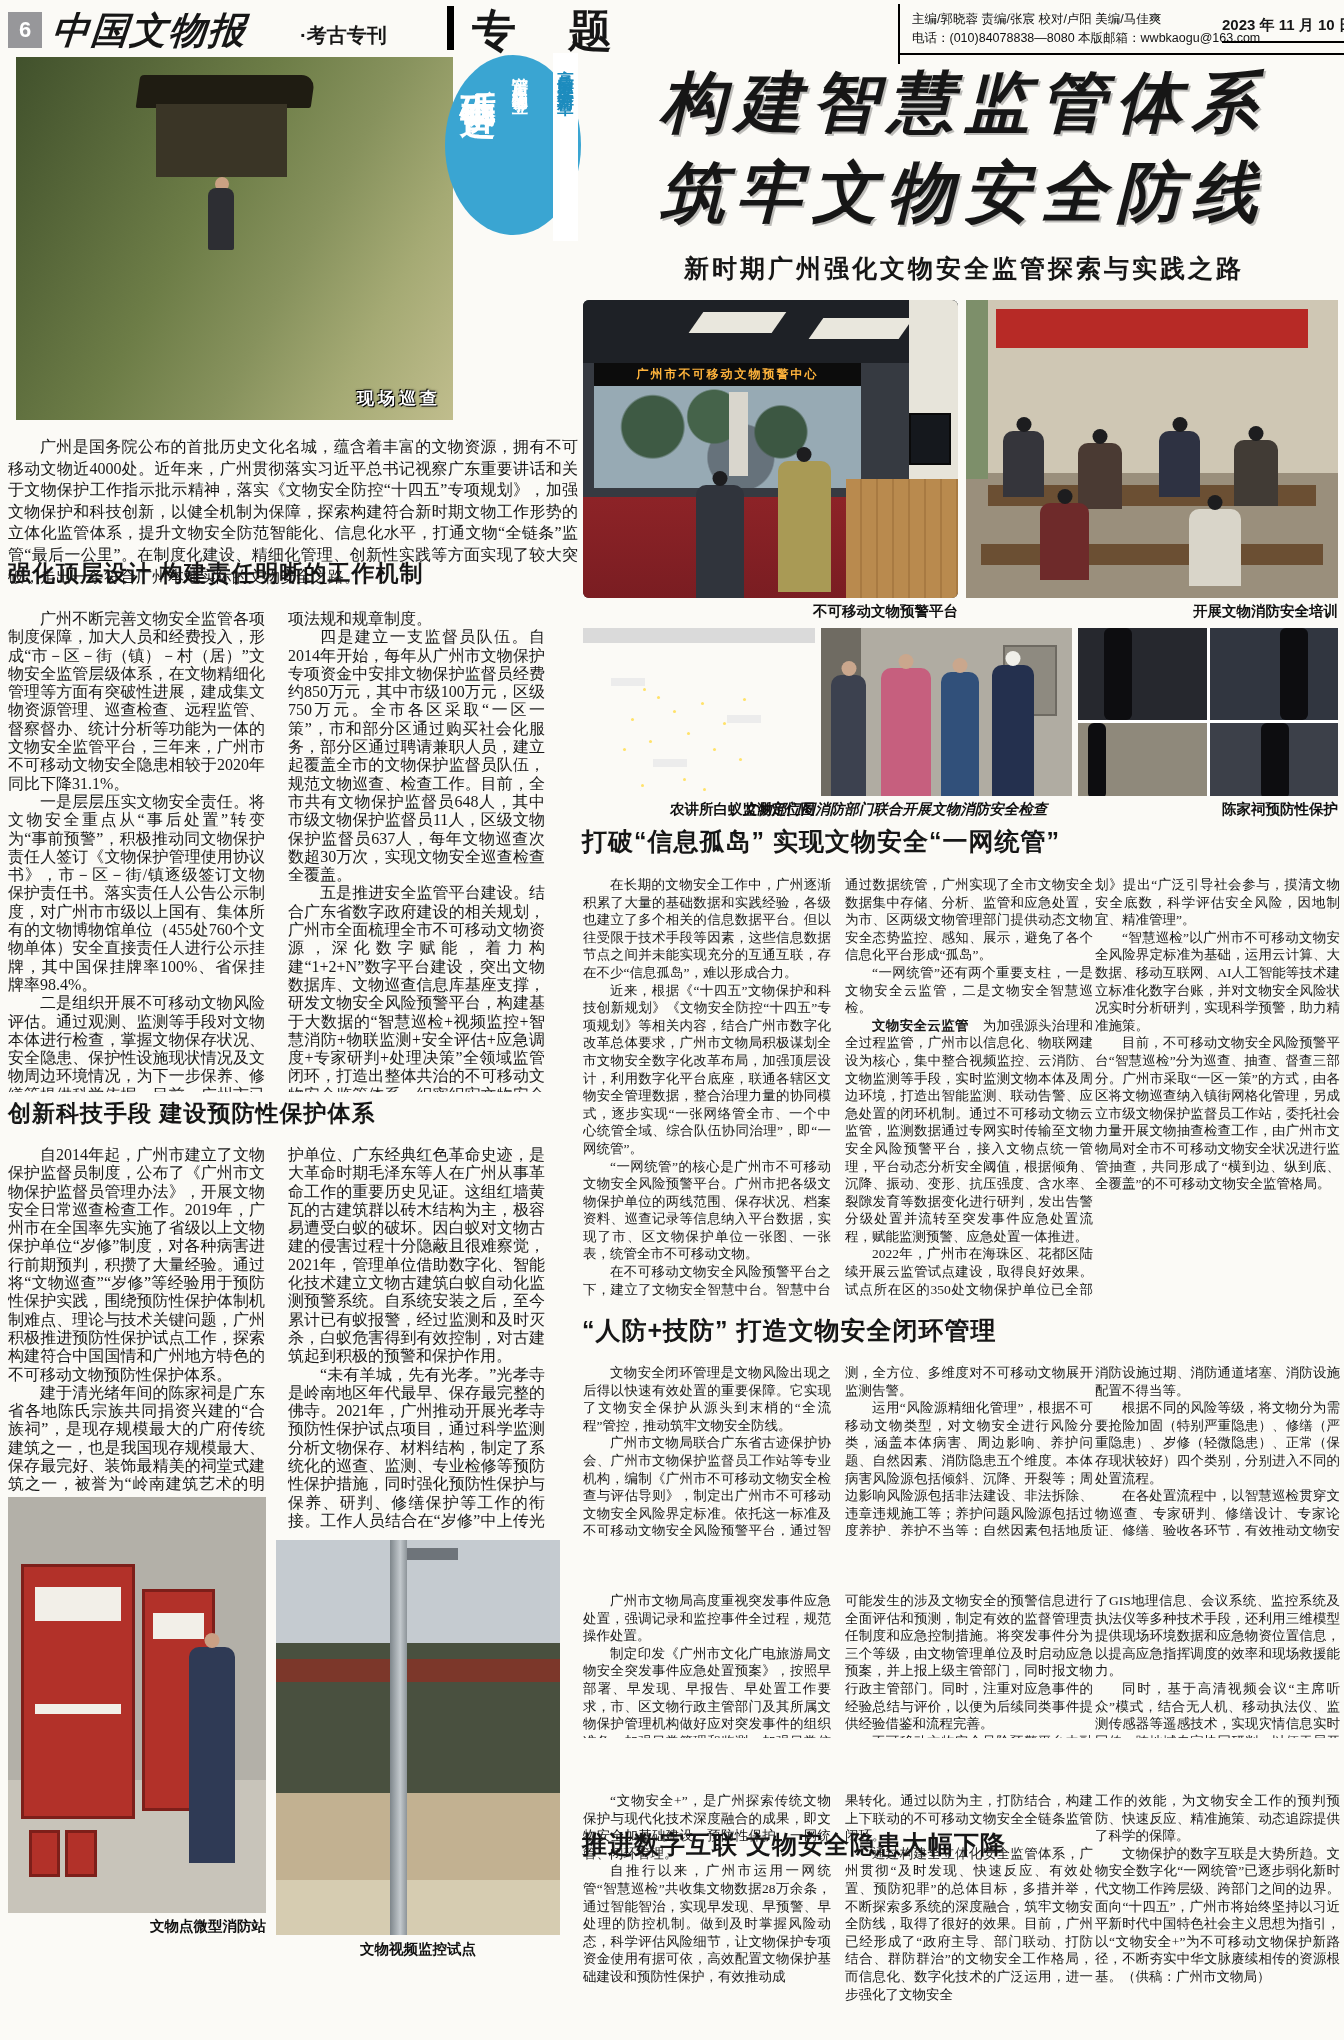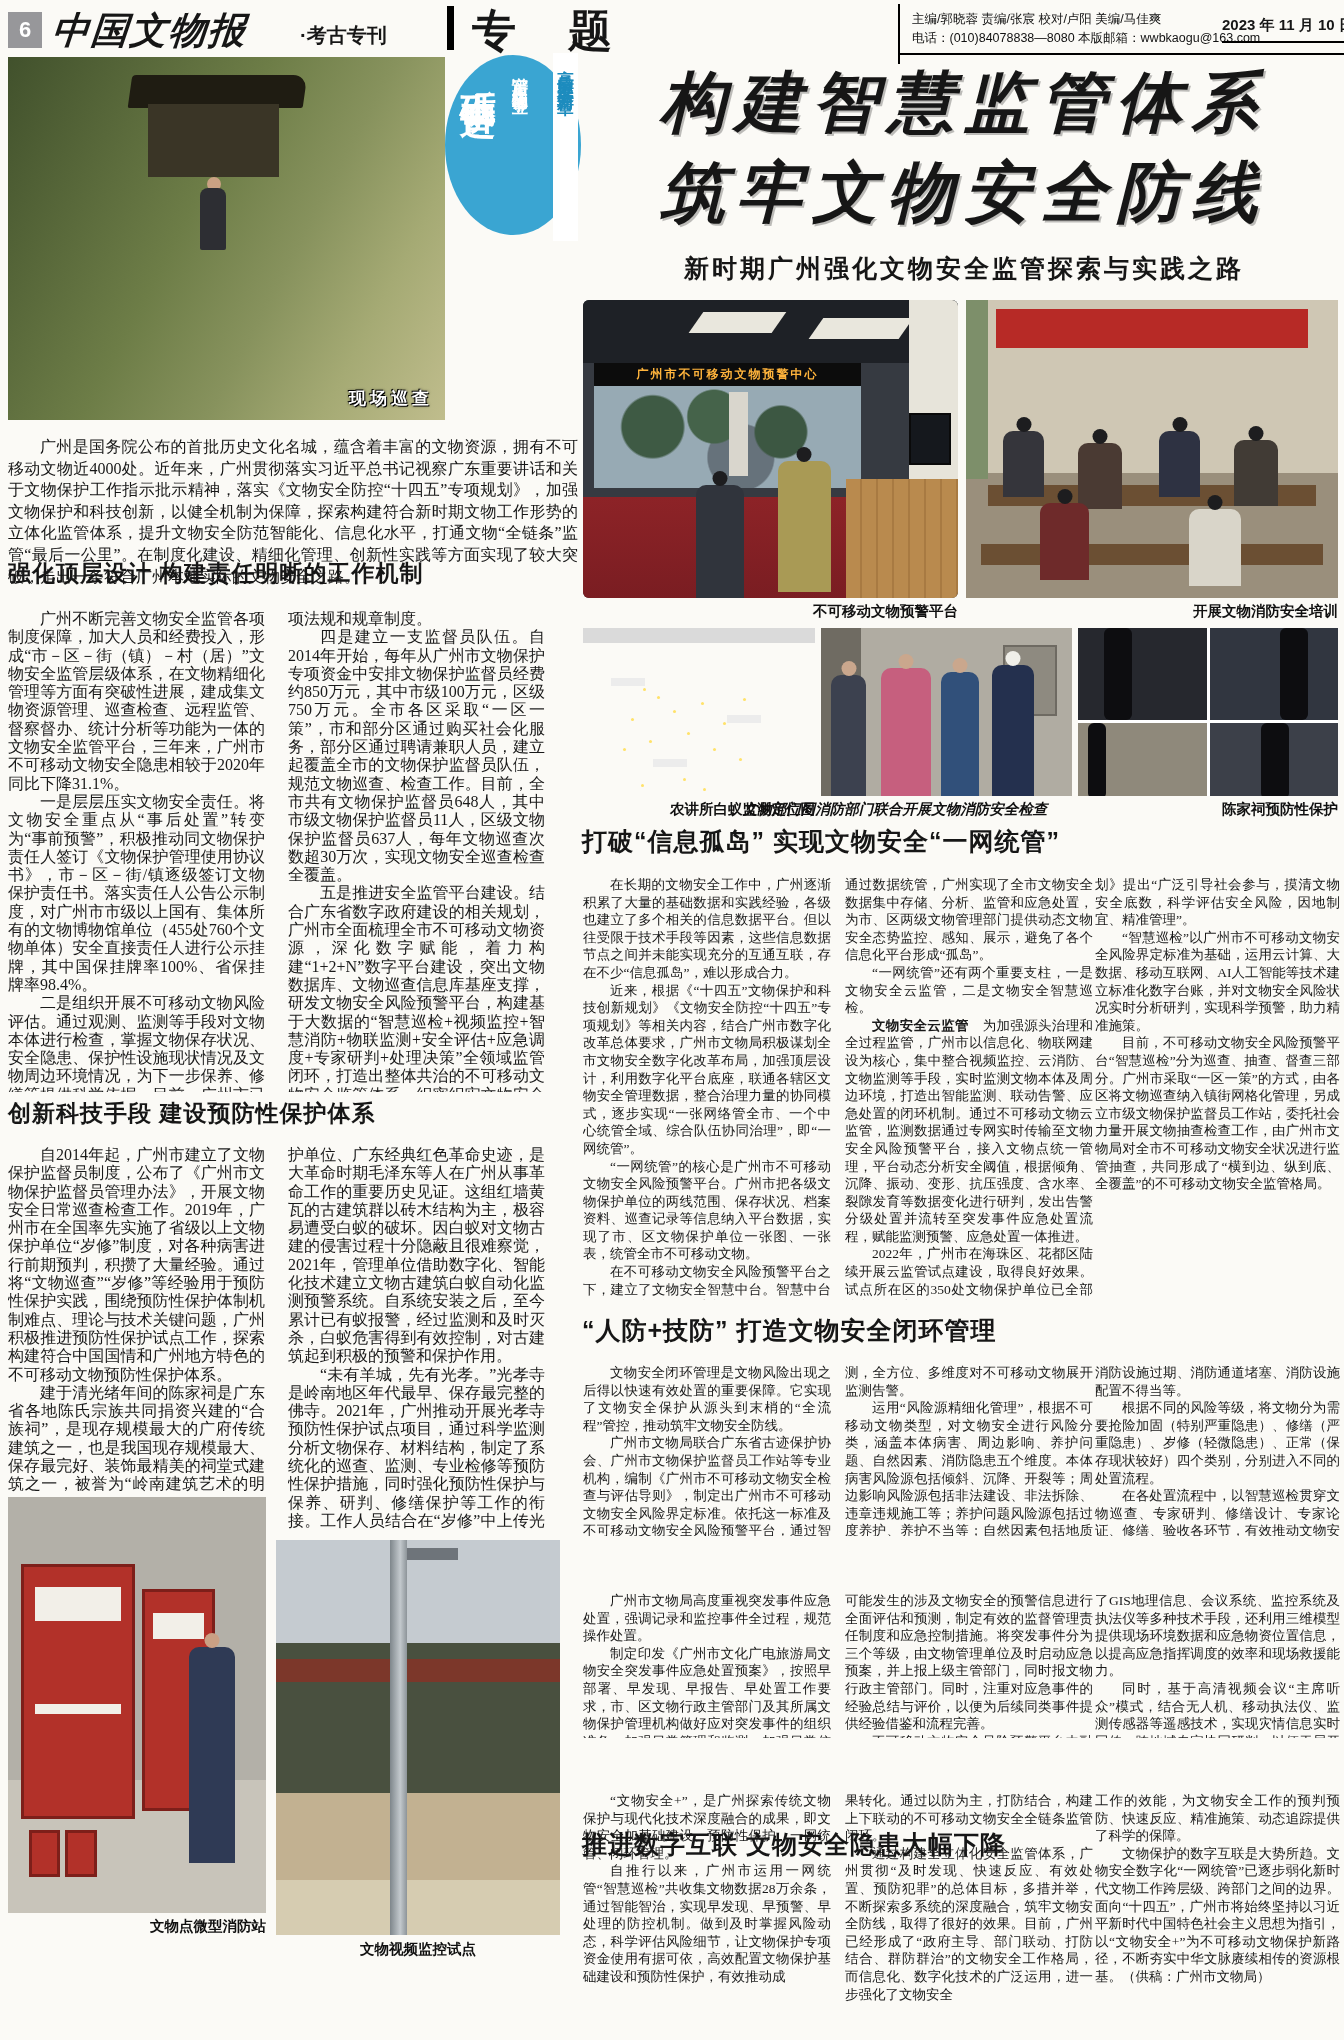--- a/index.html
+++ b/index.html
@@ -36,21 +36,21 @@
   .col p{margin:0;text-indent:2em;}
   .col p.ni{text-indent:0;}
   .col b{font-family:"Liberation Sans",sans-serif;}
   .intro{font-size:16px;line-height:21.6px;text-align:justify;}
   .intro p{margin:0;text-indent:2em;}
   .cap{position:absolute;font:700 14.5px "Liberation Sans",sans-serif;color:#101010;white-space:nowrap;}
   .cap.r{text-align:right;}
   .cap.c{text-align:center;}
   
   .photo{position:absolute;overflow:hidden;}
-  .p-main{background:linear-gradient(118deg,#41512c 0%,#58683a 22%,#6d7d47 42%,#87925d 62%,#a5aa74 80%,#c0bd8d 100%);}
+  .p-main{background:linear-gradient(118deg,#41512c 0%,#58683a 22%,#6d7d47 42%,#87925d 62%,#a5aa74 80%,#c0bd8d 100%);margin-left:8px;}
   .main-roof{position:absolute;left:28%;top:5%;width:40%;height:9%;background:#1f1c12;transform:skewX(-8deg);border-radius:4px 14px 2px 2px;}
   .main-pav{position:absolute;left:32%;top:13%;width:30%;height:20%;background:#3a3526;}
   .main-stairs{position:absolute;right:0;bottom:0;width:48%;height:58%;
      background:repeating-linear-gradient(172deg,#cfc7ad 0 12px,#8d english 12px 0,#8a8168 12px 22px);
      clip-path:polygon(18% 0,100% 0,100% 100%,0 100%);}
   .main-person{position:absolute;left:44%;top:36%;width:26px;height:62px;background:#2d2e33;border-radius:8px 8px 2px 2px;}
   .main-head{position:absolute;left:45.5%;top:33%;width:14px;height:14px;background:#caa183;border-radius:50%;}
   .overlay-cap{position:absolute;right:12px;bottom:10px;font:900 17px "Liberation Sans",sans-serif;color:#fff;
      letter-spacing:4px;text-shadow:0 0 3px #000,1px 1px 0 #000,-1px -1px 0 #000;}
   .p-mon{background:#363a41;}

